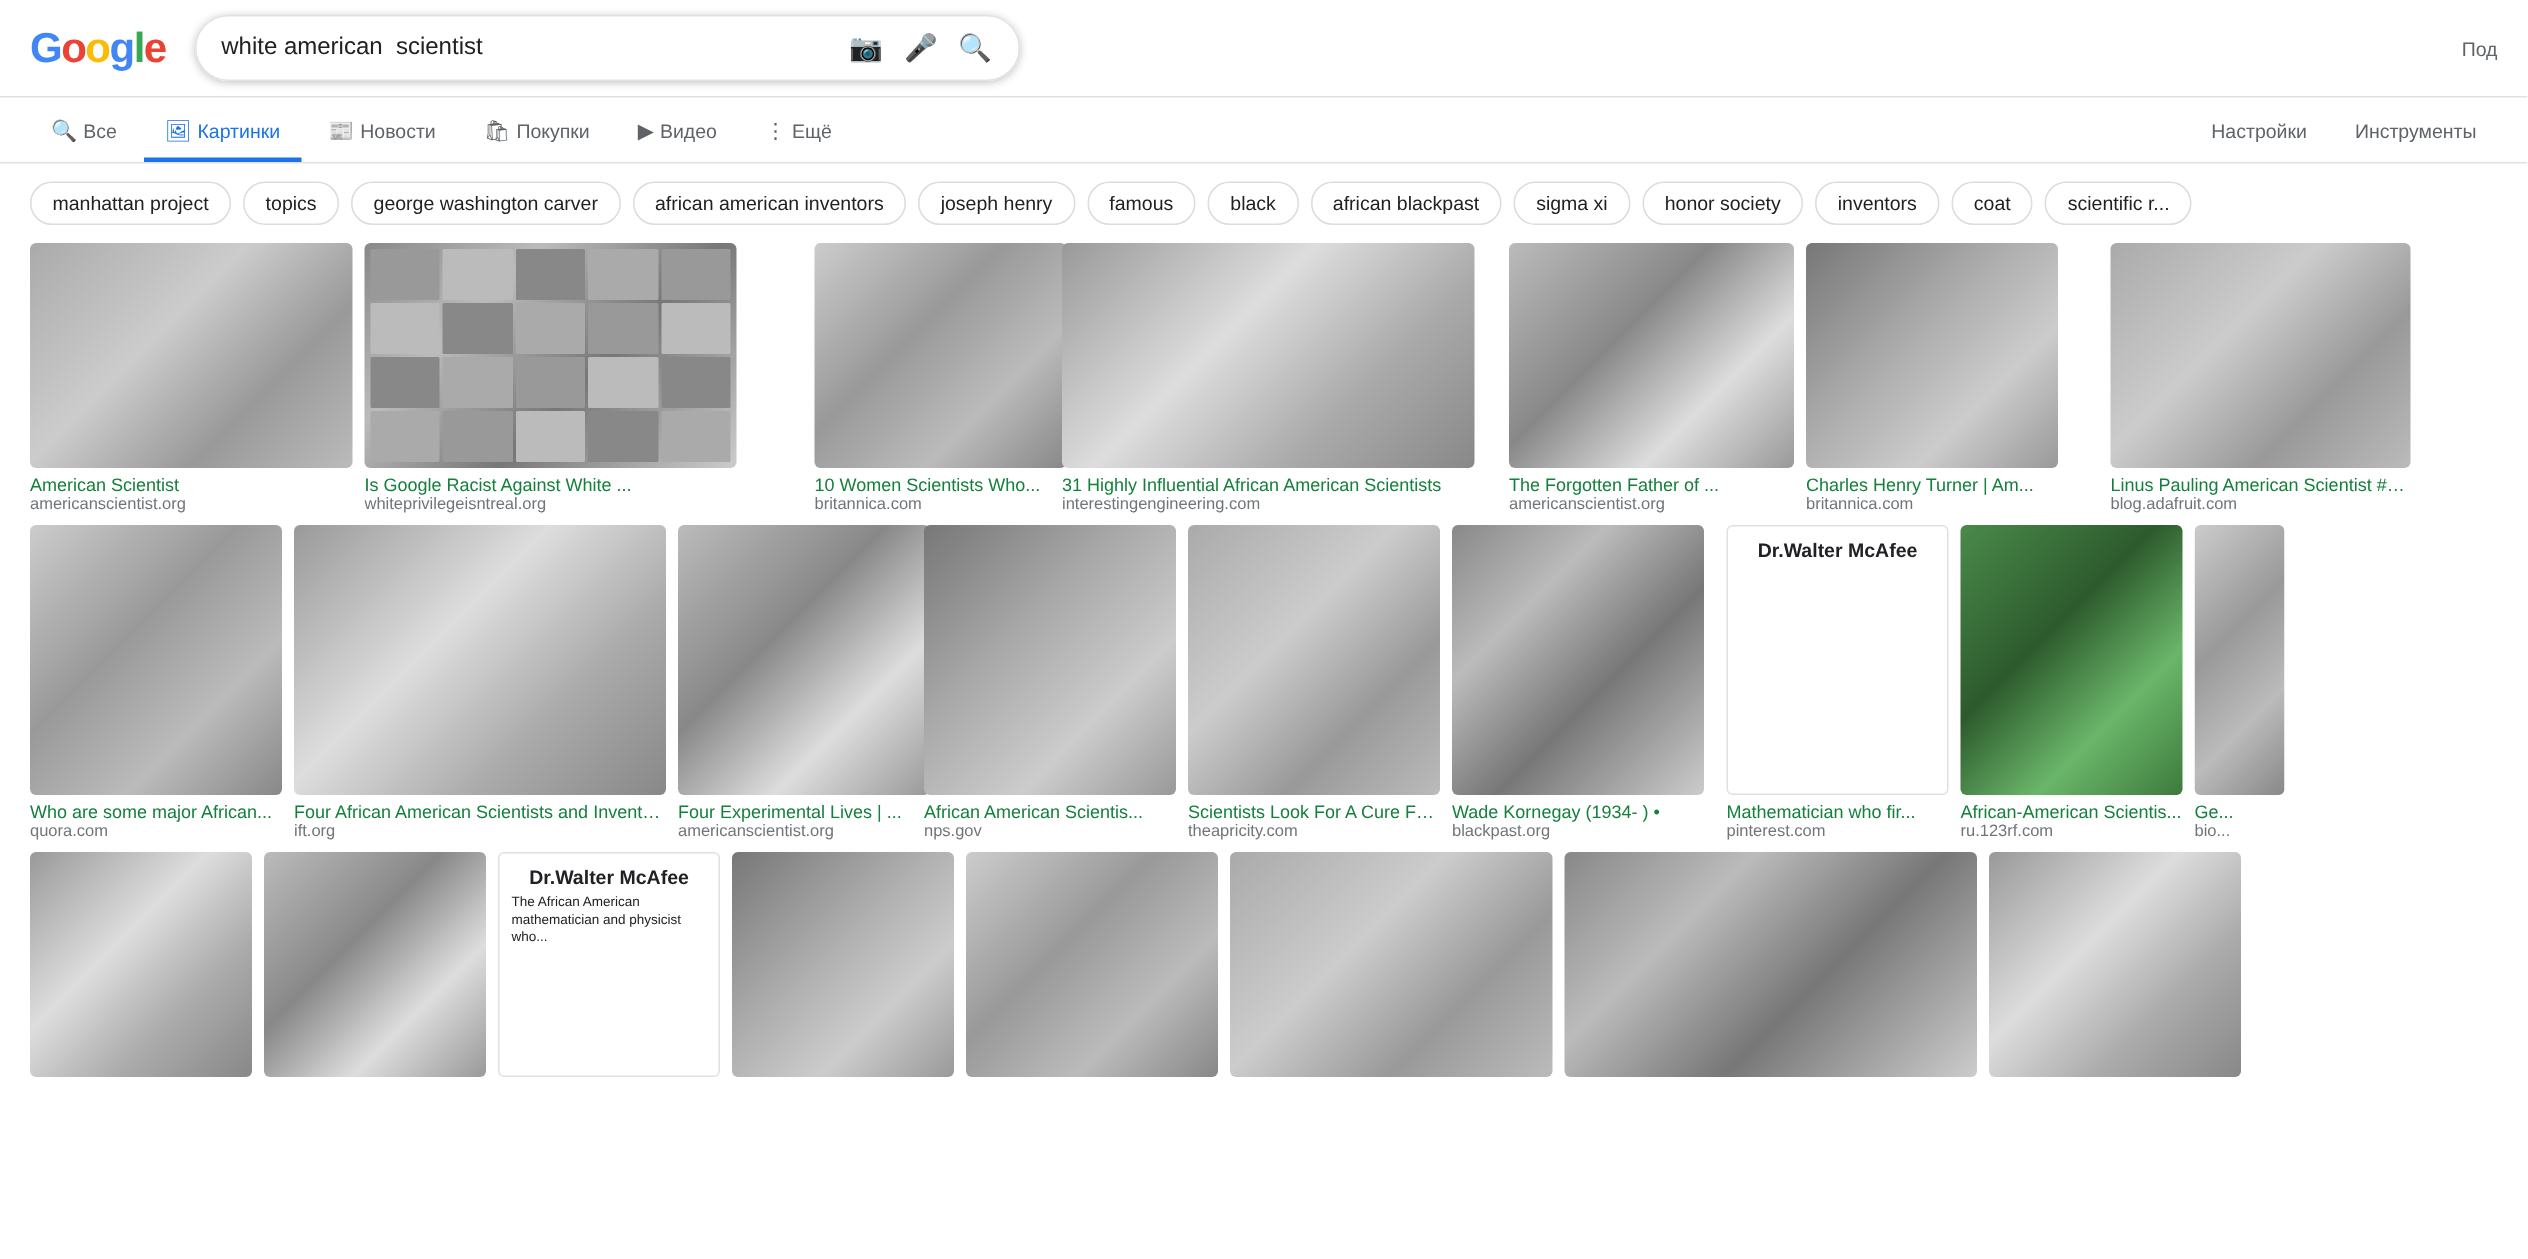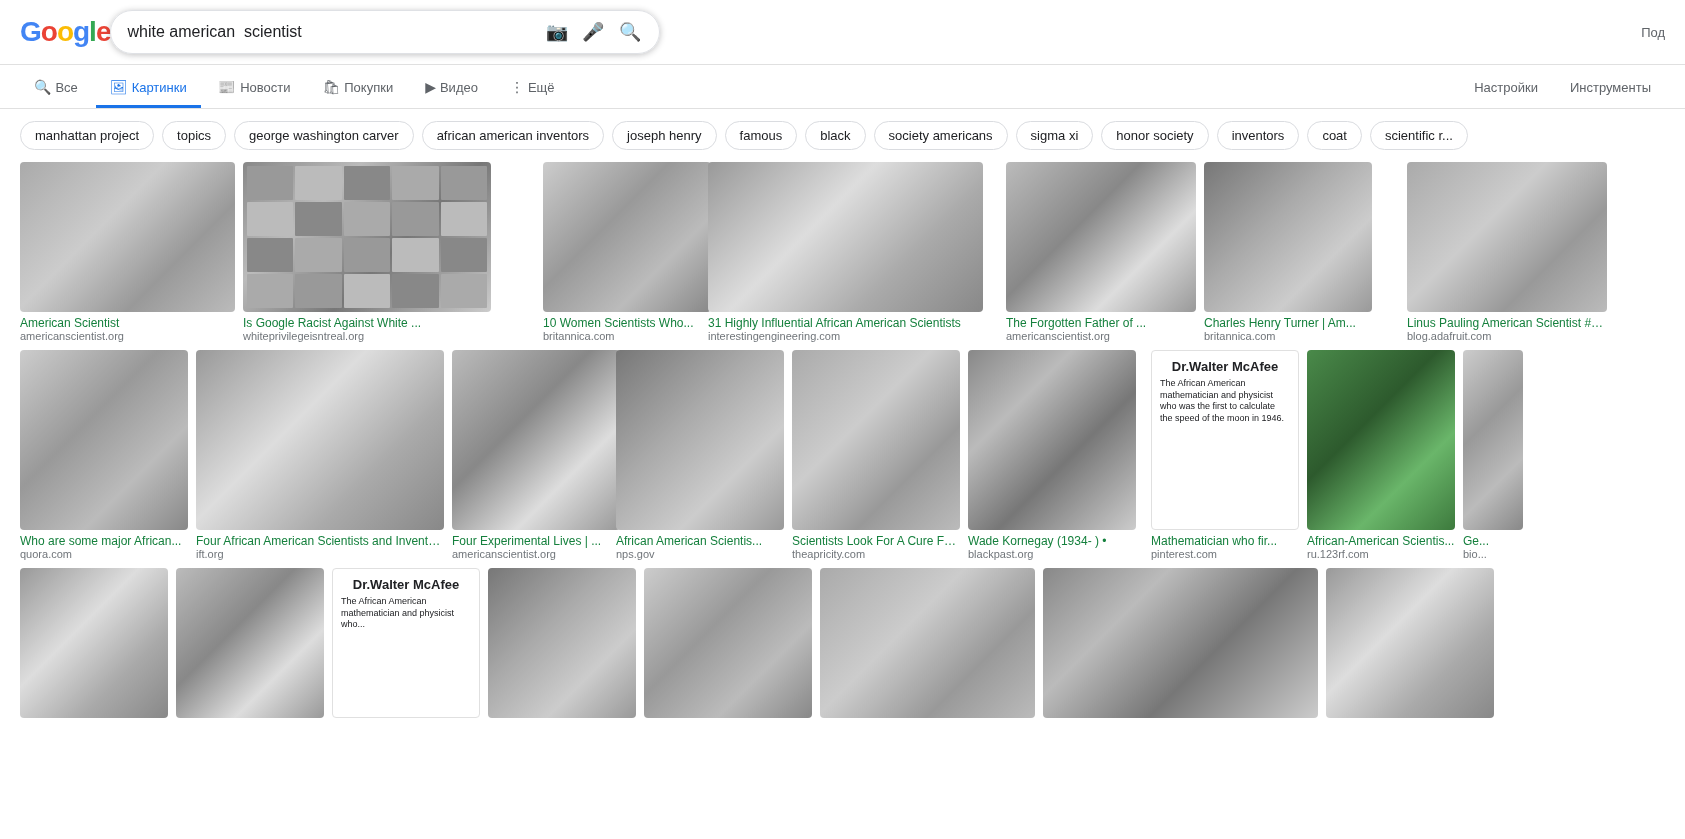--- a/index.html
+++ b/index.html
@@ -1,19 +1,19 @@
 <!DOCTYPE html>
 <html><head>
   <meta charset="utf-8">
   <style>
     * { box-sizing: border-box; margin: 0; padding: 0; }
     body { font-family: Arial, sans-serif; background: #fff; overflow-x: hidden; }
 
     
-    .header { display: flex; align-items: center; padding: 10px 20px; border-bottom: 1px solid #e0e0e0; }
+    .header { display: flex; align-items: center; padding: 10px 20px; gap: 20px; border-bottom: 1px solid #e0e0e0; }
     .google-logo { font-size: 28px; font-weight: bold; letter-spacing: -1px; cursor: pointer; flex-shrink: 0; }
     .logo-g { color: #4285F4; }
     .logo-o1 { color: #EA4335; }
     .logo-o2 { color: #FBBC05; }
     .logo-g2 { color: #4285F4; }
     .logo-l { color: #34A853; }
     .logo-e { color: #EA4335; }
 
     .search-bar { display: flex; align-items: center; border: 1px solid #dfe1e5; border-radius: 24px; padding: 8px 16px; width: 550px; gap: 10px; box-shadow: 0 1px 6px rgba(32,33,36,.28); }
     .search-input { border: none; outline: none; flex: 1; font-size: 16px; color: #202124; }
@@ -113,21 +113,21 @@
 </div>
 
 <div class="filters-bar">
   <div class="filter-chip">manhattan project</div>
   <div class="filter-chip">topics</div>
   <div class="filter-chip">george washington carver</div>
   <div class="filter-chip">african american inventors</div>
   <div class="filter-chip">joseph henry</div>
   <div class="filter-chip">famous</div>
   <div class="filter-chip">black</div>
-  <div class="filter-chip">society americans</div>
+  <div class="filter-chip">african blackpast</div>
   <div class="filter-chip">sigma xi</div>
   <div class="filter-chip">honor society</div>
   <div class="filter-chip">inventors</div>
   <div class="filter-chip">coat</div>
   <div class="filter-chip">scientific r...</div>
 </div>
 
 <div class="image-grid">
 
   <div class="image-row">
@@ -234,21 +234,20 @@
 
     <div class="image-card" style="width:175px">
       <div class="img-placeholder gray-img-2" style="width:168px;height:180px;"></div>
       <div class="card-title">Wade Kornegay (1934- ) •</div>
       <div class="card-url">blackpast.org</div>
     </div>
 
     <div class="image-card" style="width:148px">
       <div class="img-placeholder" style="width:148px;height:180px;background:#fff;border:1px solid #e0e0e0;padding:8px;display:flex;flex-direction:column;justify-content:flex-start;">
         <div style="font-weight:bold;font-size:13px;color:#202124;margin-bottom:4px;">Dr.Walter McAfee</div>
-        <div style="font-size:9px;color:#202124;line-height:1.3;">The African American mathematician and physicist who was the first to calculate the speed of the moon in 1946.</div>
       </div>
       <div class="card-title">Mathematician who fir...</div>
       <div class="card-url">pinterest.com</div>
     </div>
 
     <div class="image-card" style="width:148px">
       <div class="img-placeholder gray-img-col" style="width:148px;height:180px;"></div>
       <div class="card-title">African-American Scientis...</div>
       <div class="card-url">ru.123rf.com</div>
     </div>

